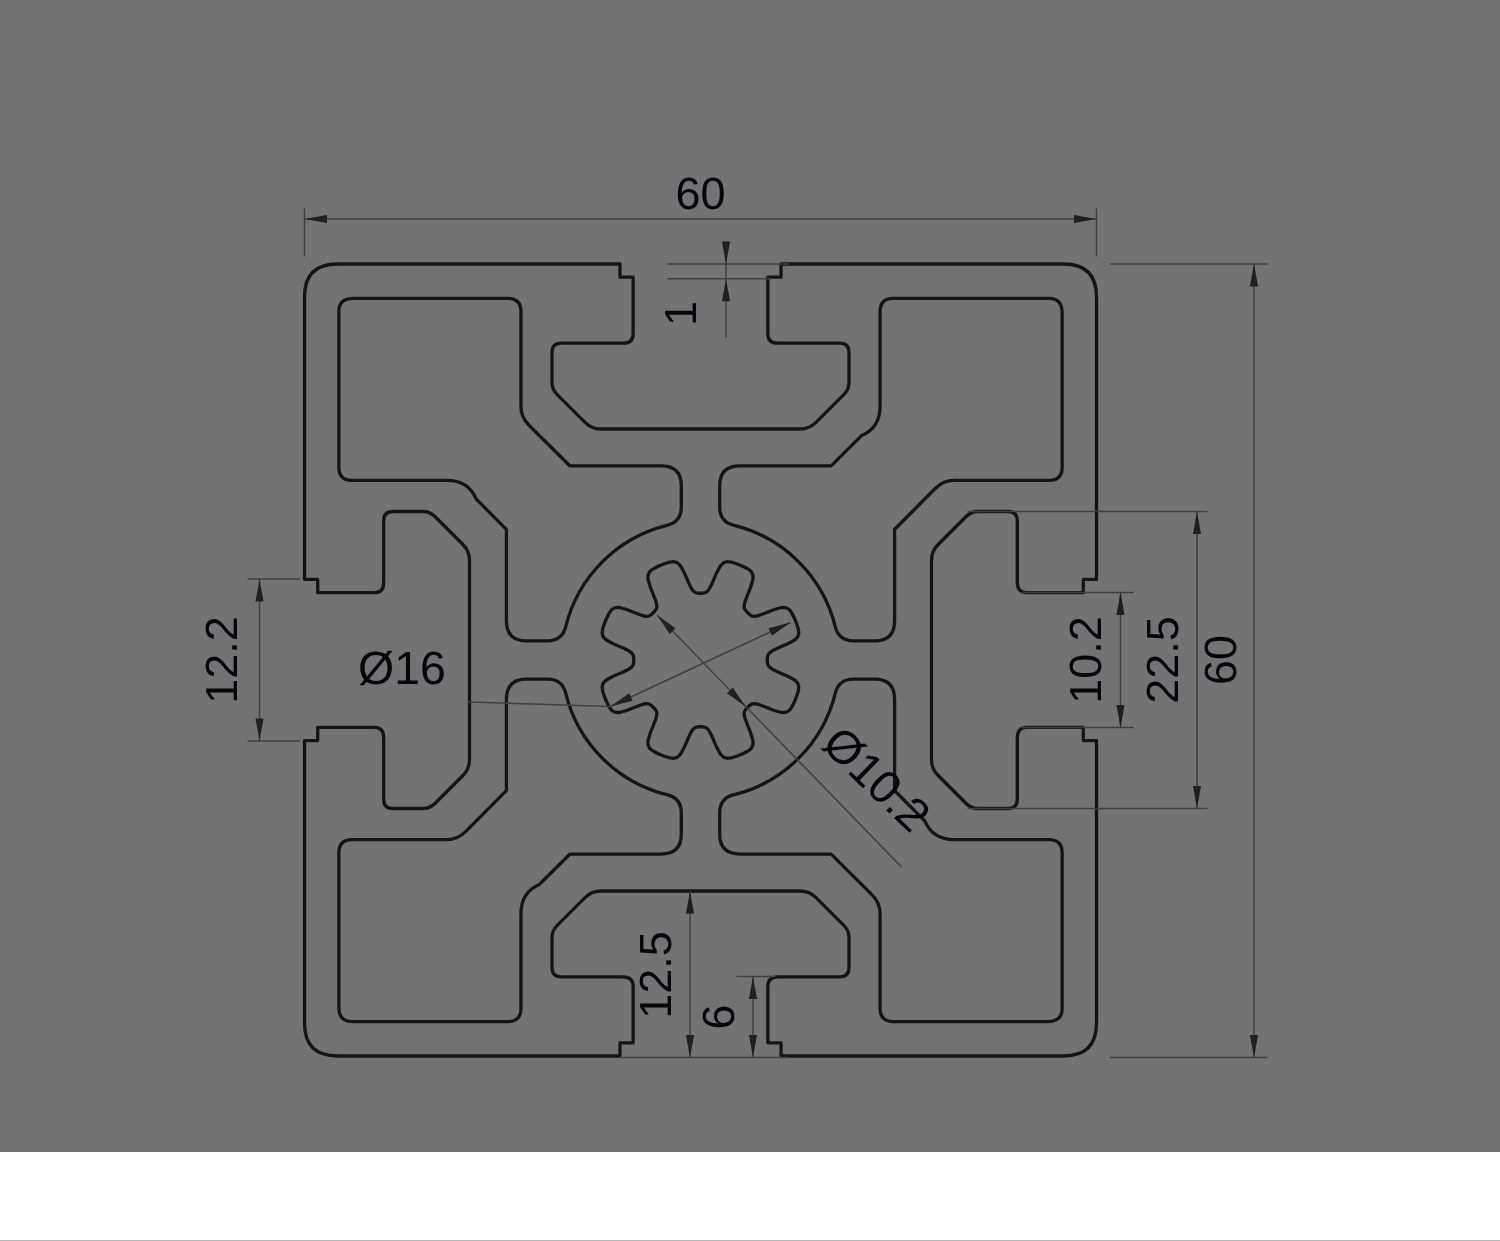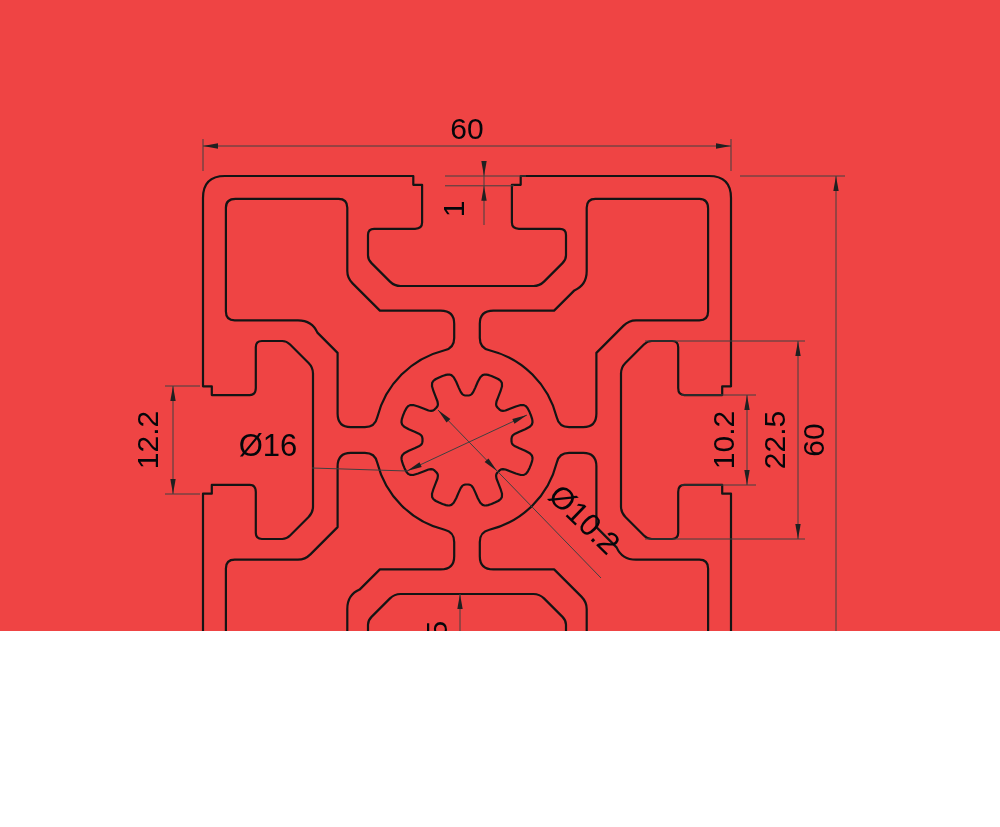--- a/index.html
+++ b/index.html
@@ -1,16 +1,16 @@
 <!DOCTYPE html>
 <html><head>
 <meta charset="utf-8">
 <style>
   html,body{margin:0;padding:0;background:#fff;}
-  .page{position:relative;width:1000px;height:631px;background:#ef4444;overflow:hidden;
+  .page{position:relative;width:1000px;height:768px;background:#737373;overflow:hidden;
         font-family:"Liberation Sans", sans-serif;}
   svg{display:block}
   text{fill:#05060a;}
   .dimtxt{font-size:30px;}
   .diatxt{font-size:31px;}
 </style>
 </head>
 <body>
 
 <div class="page">

